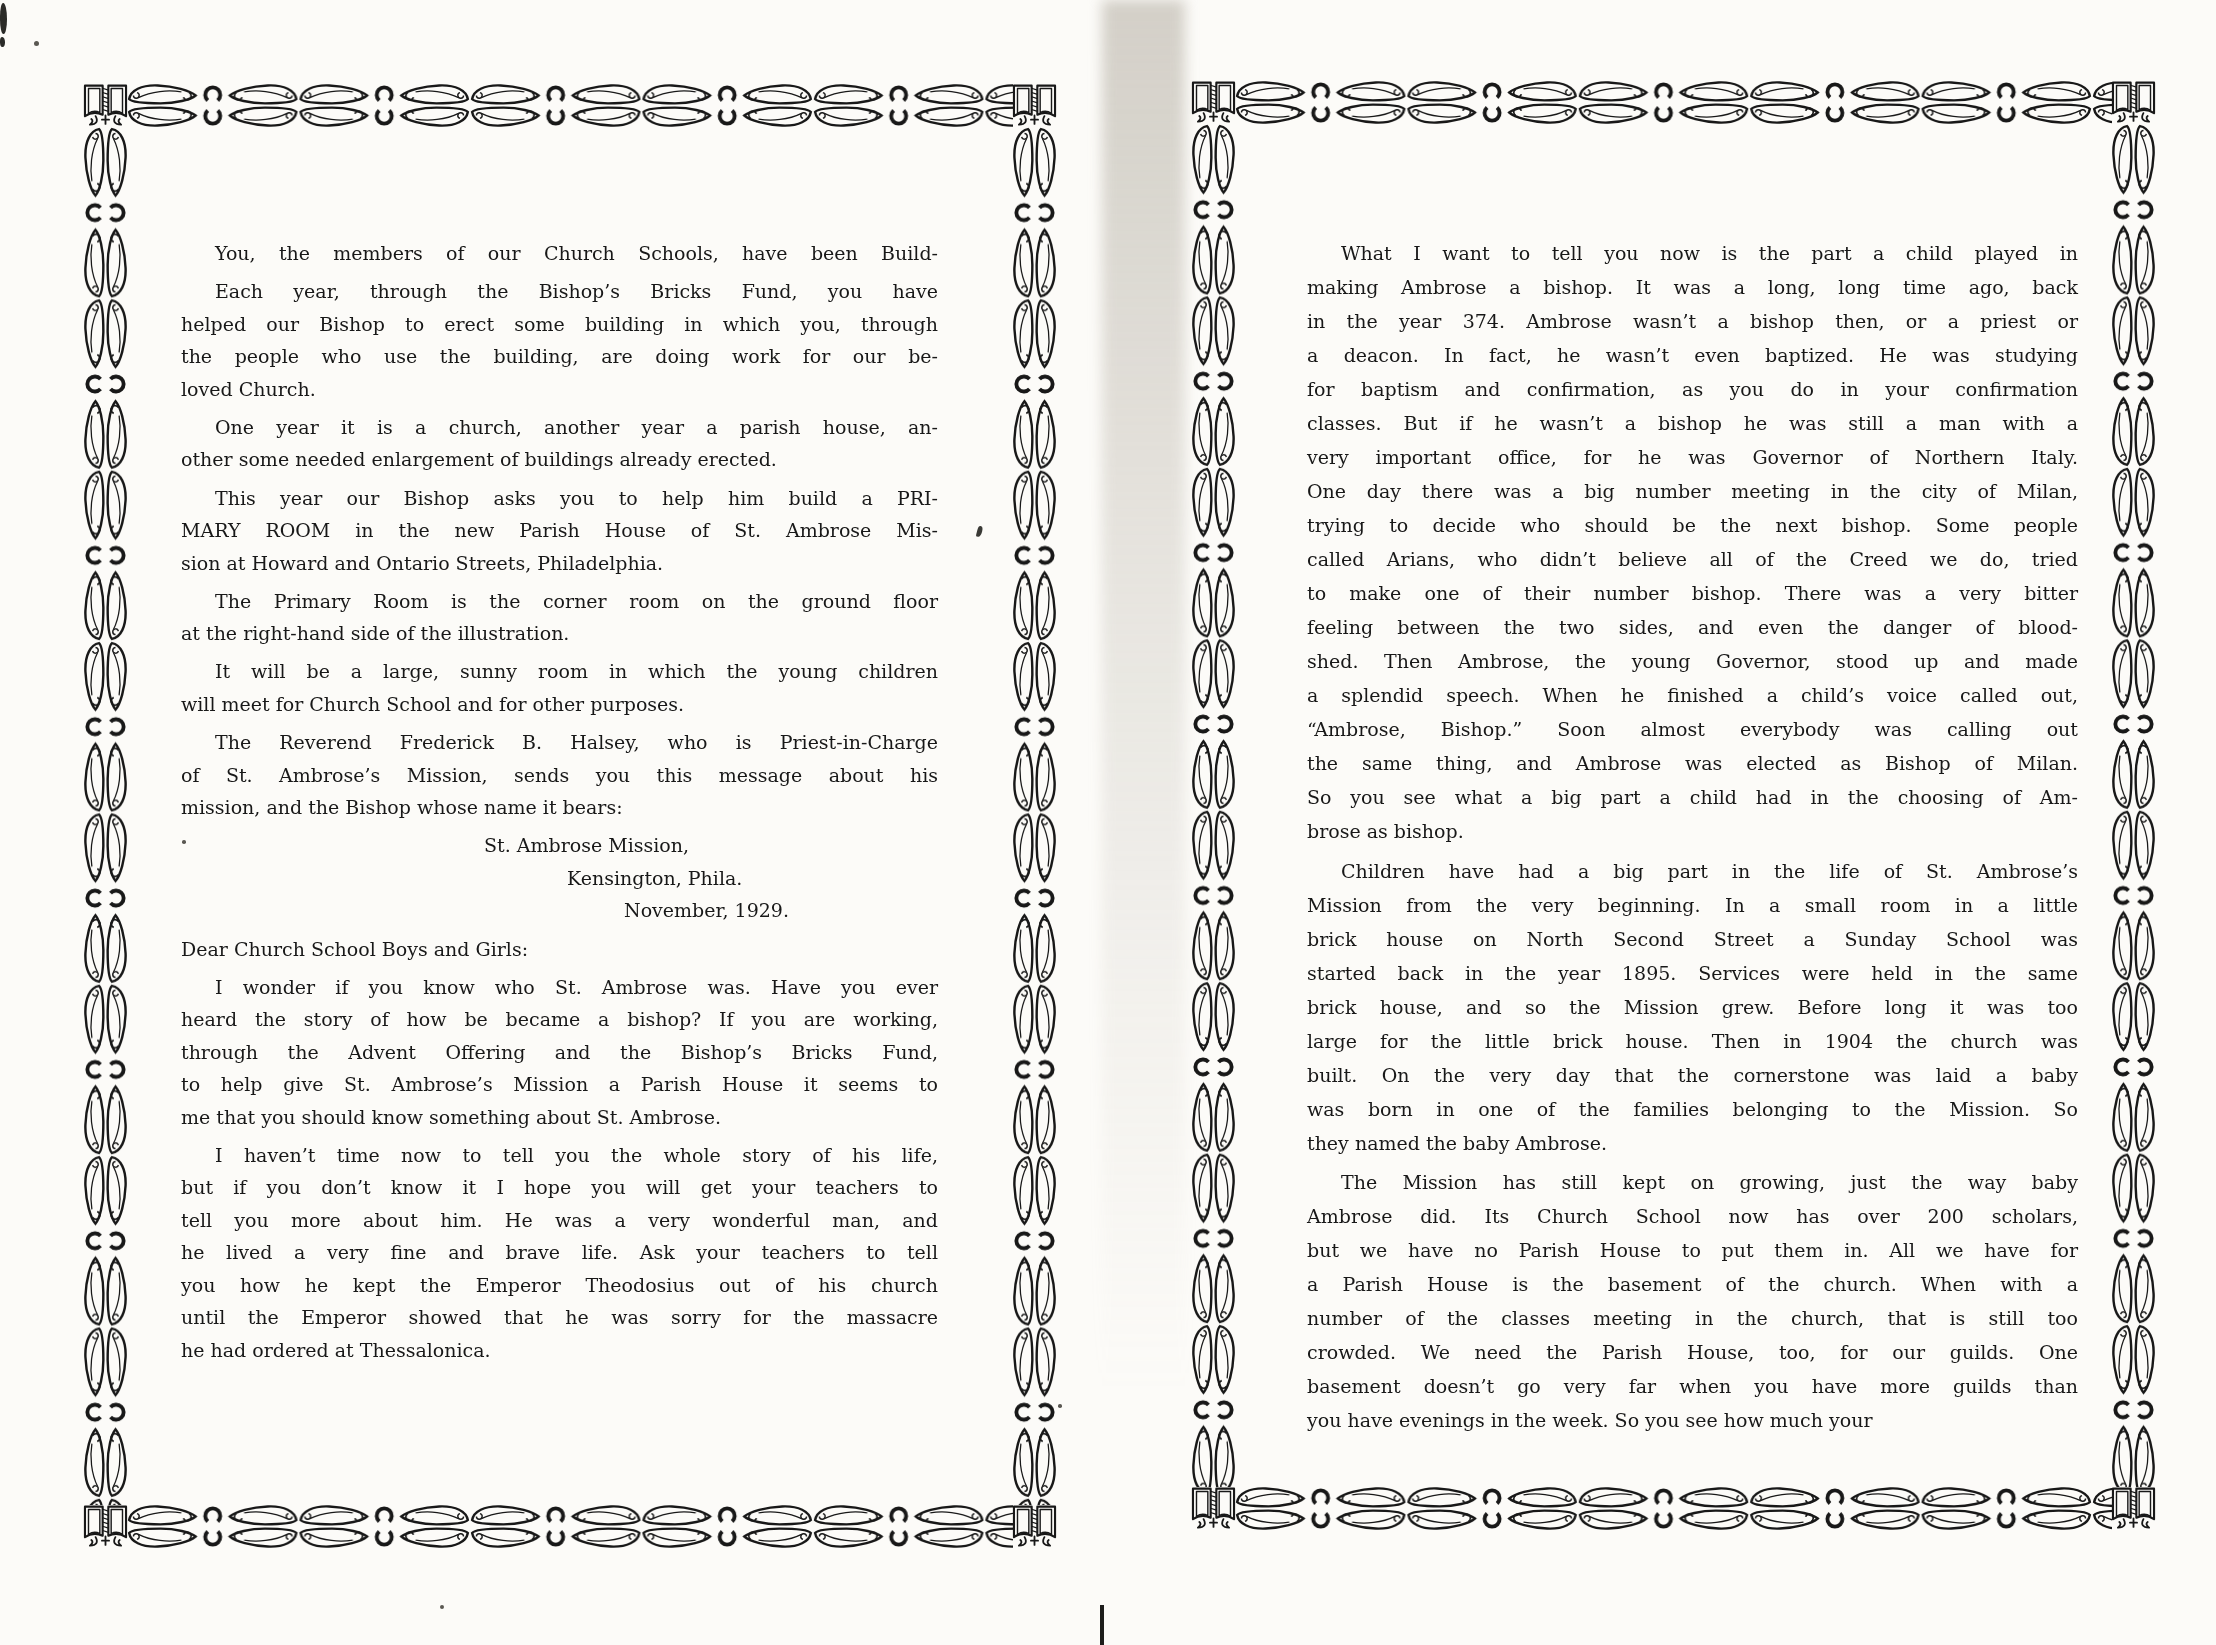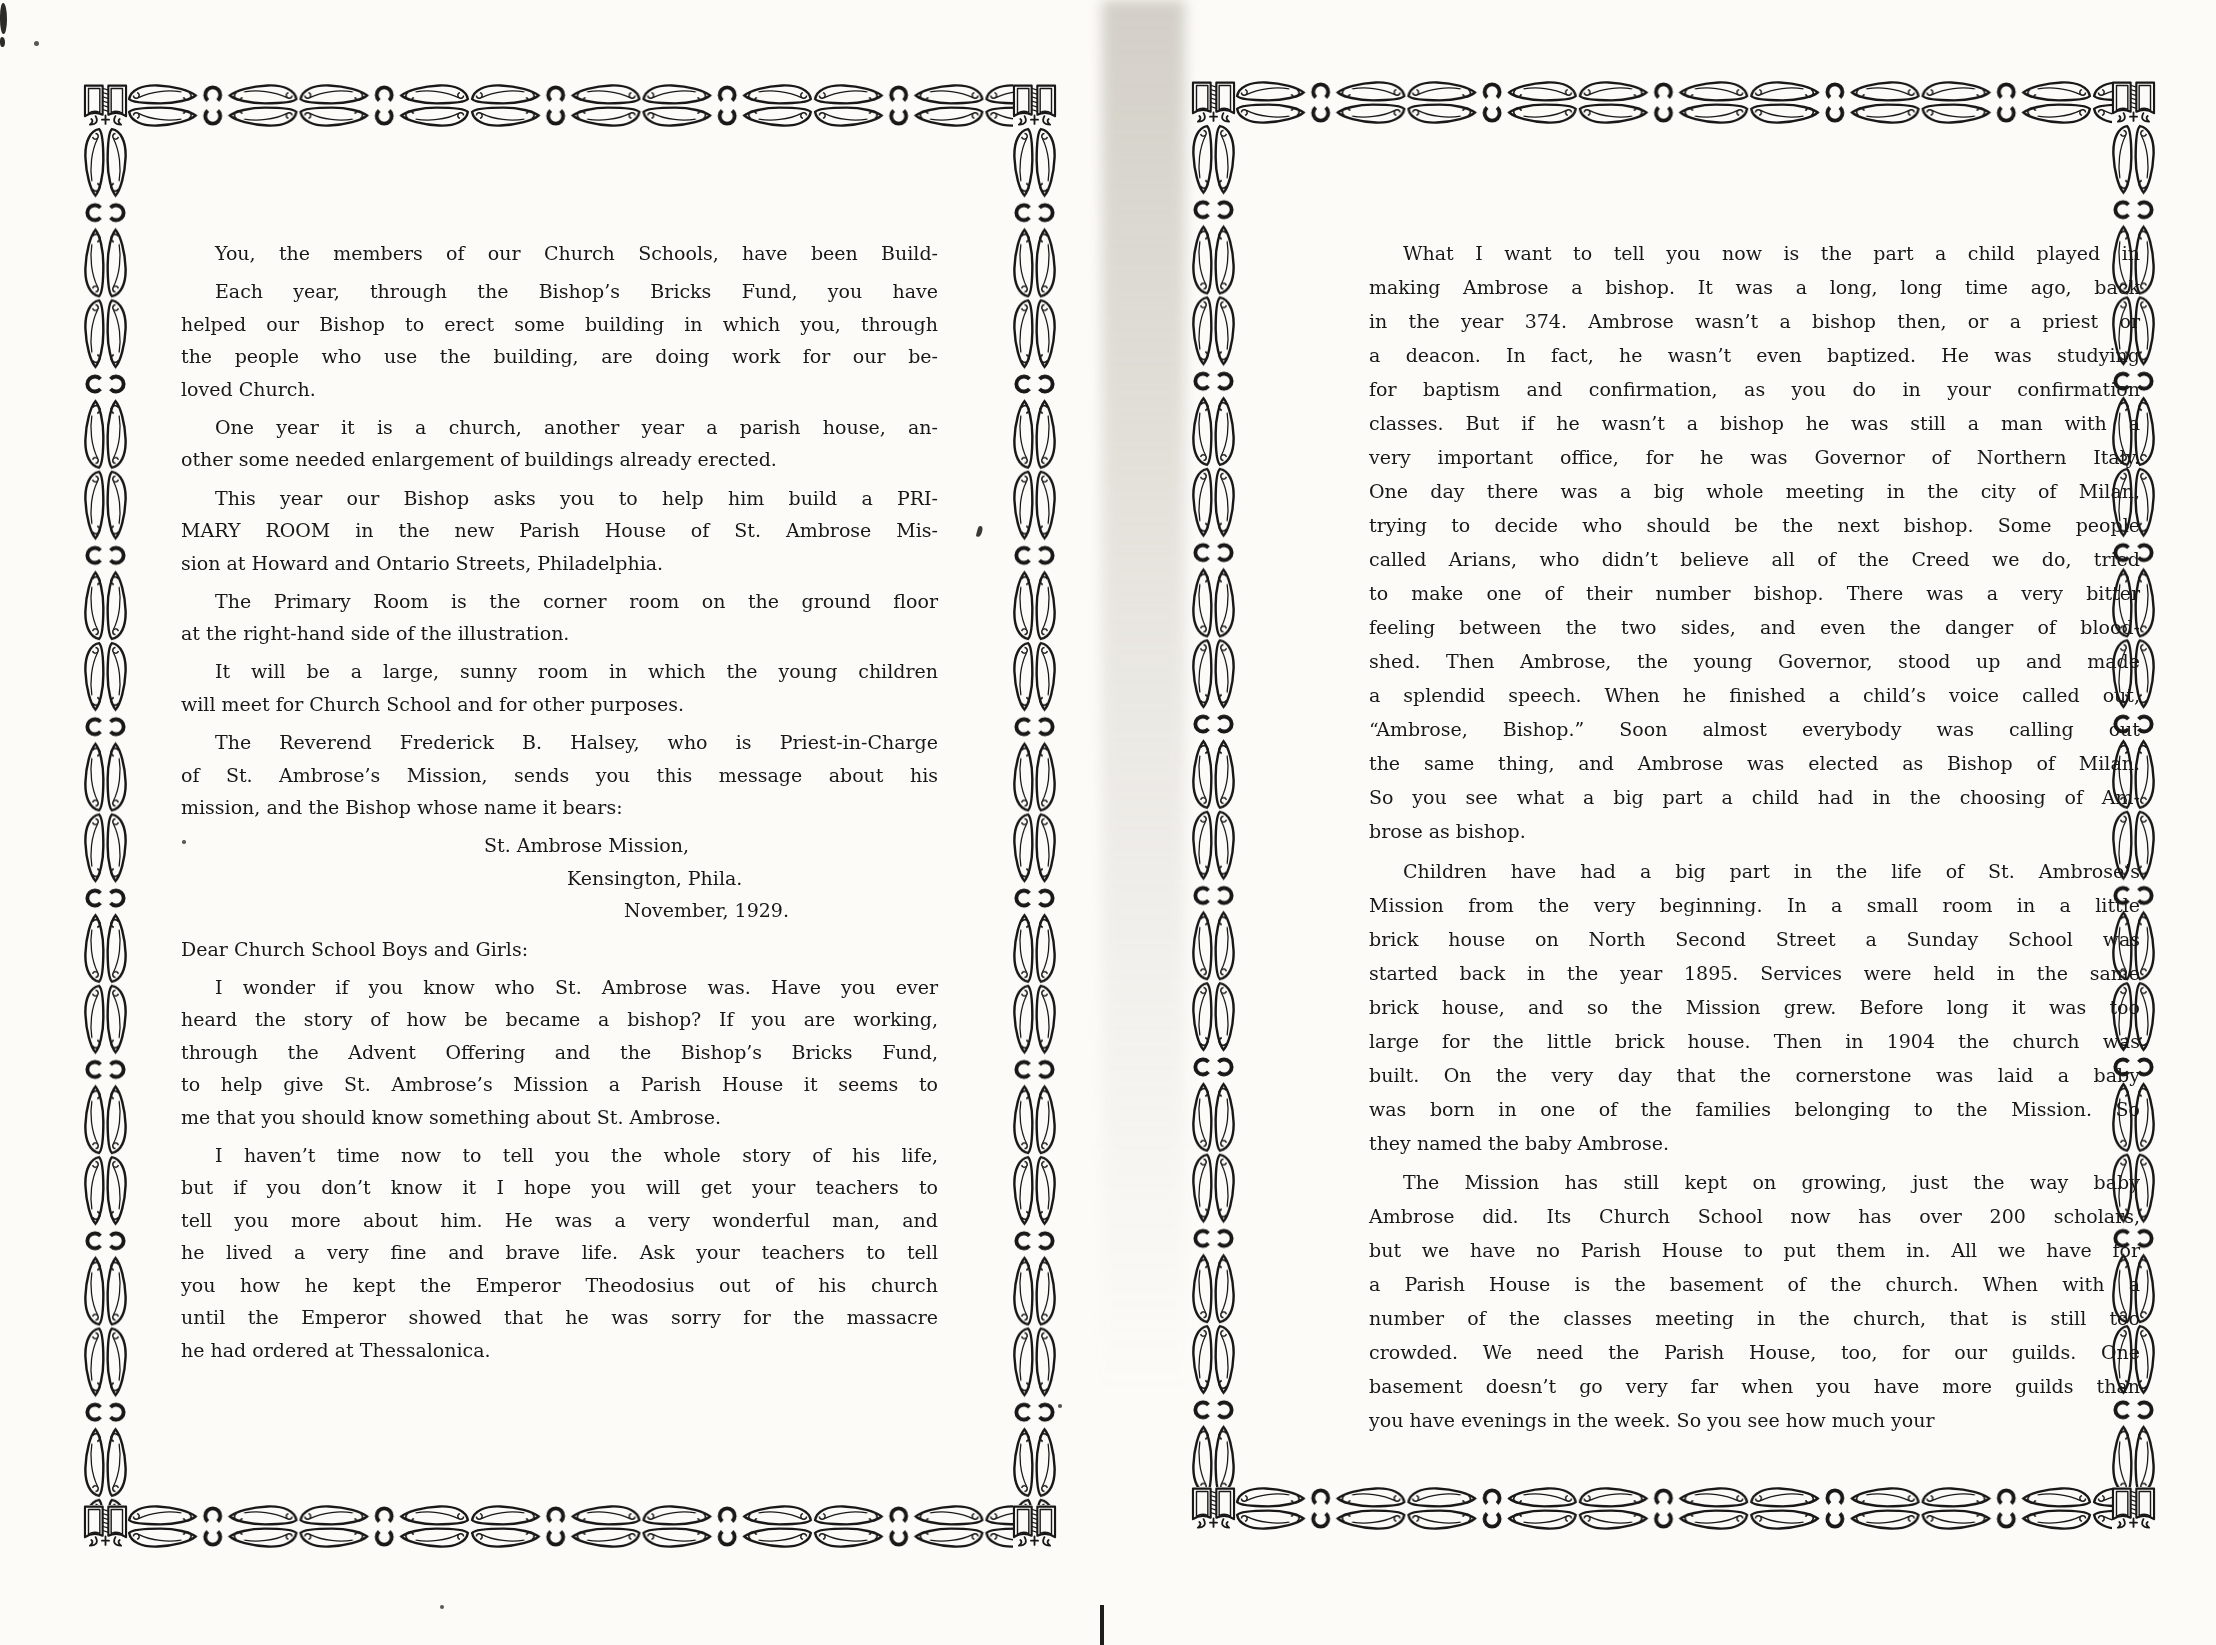--- a/index.html
+++ b/index.html
@@ -19,21 +19,21 @@
   .strip{position:absolute;display:block;}
   .strip.top{left:47px;right:47px;top:4.3px;height:43px;}
   .strip.bottom{left:47px;right:47px;bottom:4.3px;height:43px;}
   .strip.left{top:47px;bottom:47px;left:4.3px;width:43px;}
   .strip.right{top:47px;bottom:47px;right:4.3px;width:43px;}
   .strip svg,.strip{overflow:visible;}
   .strip svg{width:100%;height:100%;}
   
   .text-block{position:absolute;font-size:19px;}
   #text-left{left:181px;top:237px;width:757px;}
-  #text-right{left:1369px;top:236px;width:771px;}
+  #text-right{left:1307px;top:236px;width:771px;}
   #text-left .line{line-height:32.5px;}
   #text-right .line{line-height:34px;}
   .para{margin:0 0 5.7px 0;}
   .line{
     text-align:justify;
     -moz-text-align-last:justify;
     text-align-last:justify;
     white-space:normal;
   }
   .line.first{text-indent:34px;}
@@ -221,21 +221,21 @@
   </div>
 <div class="text-block" id="text-right">
     <div class="para indent">
       <div class="line first">What I want to tell you now is the part a child played in</div>
       <div class="line">making Ambrose a bishop.  It was a long, long time ago, back</div>
       <div class="line">in the year 374.  Ambrose wasn’t a bishop then, or a priest or</div>
       <div class="line">a deacon.  In fact, he wasn’t even baptized.  He was studying</div>
       <div class="line">for baptism and confirmation, as you do in your confirmation</div>
       <div class="line">classes.  But if he wasn’t a bishop he was still a man with a</div>
       <div class="line">very important office, for he was Governor of Northern Italy.</div>
-      <div class="line">One day there was a big whole meeting in the city of Milan,</div>
+      <div class="line">One day there was a big number meeting in the city of Milan,</div>
       <div class="line">trying to decide who should be the next bishop.  Some people</div>
       <div class="line">called Arians, who didn’t believe all of the Creed we do, tried</div>
       <div class="line">to make one of their number bishop.  There was a very bitter</div>
       <div class="line">feeling between the two sides, and even the danger of blood-</div>
       <div class="line">shed.  Then Ambrose, the young Governor, stood up and made</div>
       <div class="line">a splendid speech.  When he finished a child’s voice called out,</div>
       <div class="line">“Ambrose, Bishop.”  Soon almost everybody was calling out</div>
       <div class="line">the same thing, and Ambrose was elected as Bishop of Milan.</div>
       <div class="line">So you see what a big part a child had in the choosing of Am-</div>
       <div class="line last">brose as bishop.</div>

